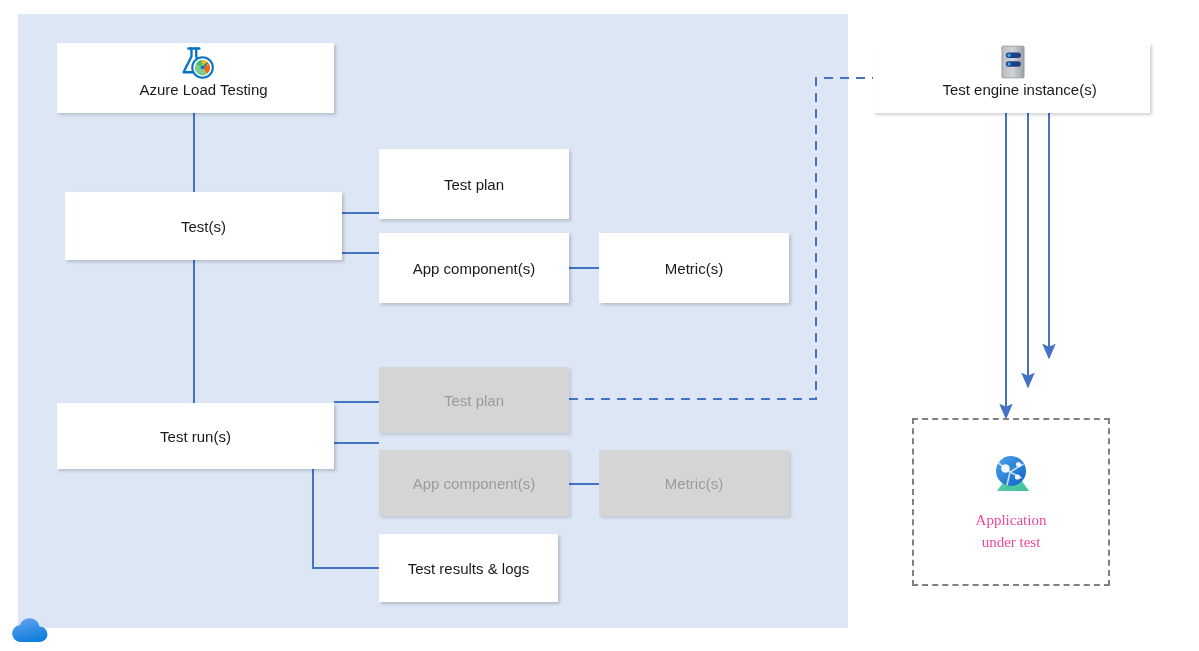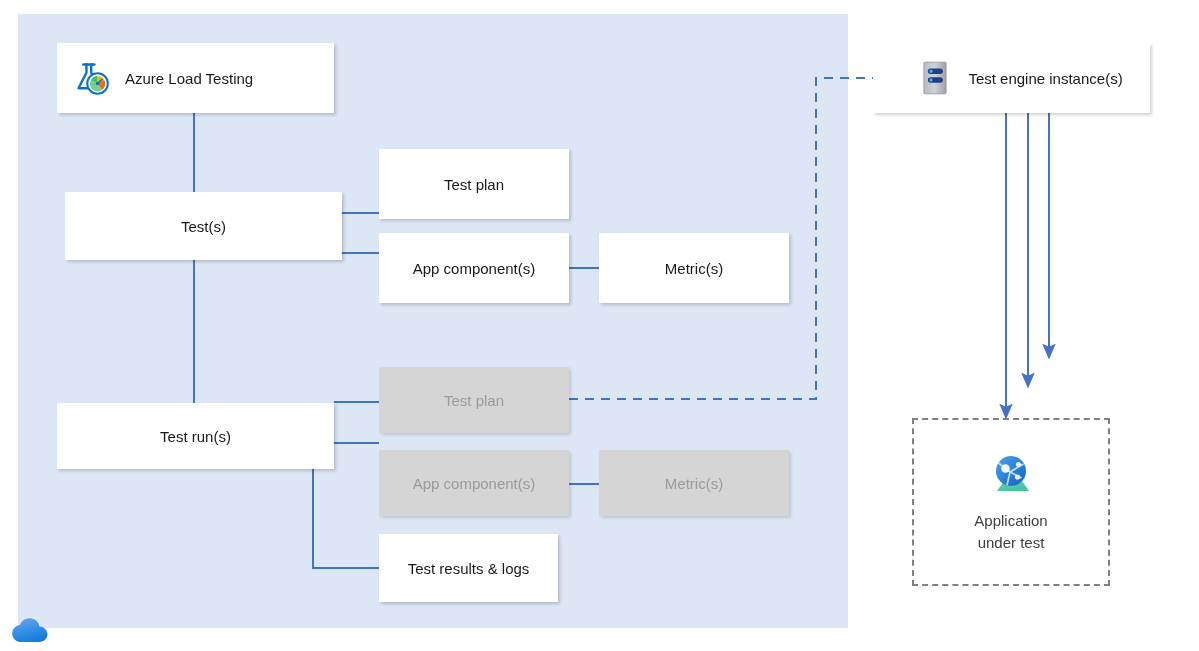--- a/index.html
+++ b/index.html
@@ -44,20 +44,21 @@
     box-sizing: border-box;
     display: flex;
     align-items: center;
     justify-content: center;
     background: #ffffff;
     box-shadow: 2px 2px 3px rgba(0,0,0,0.18);
     font-size: 15px;
     color: #1a1a1a;
     text-align: center;
     z-index: 5;
+    flex-direction: column;
   }
   .node.with-icon {
     justify-content: flex-start;
     padding-left: 16px;
   }
   .node.dim {
     background: #d5d5d5;
     color: #9b9b9b;
     box-shadow: 2px 2px 3px rgba(0,0,0,0.13);
   }
@@ -66,21 +67,21 @@
   #node-azure-load-testing { left: 57px;  top: 43px;  width: 277px; height: 70px; }
   #node-tests             { left: 57px;  top: 192px; width: 277px; height: 68px; margin-left: 8px; }
   #node-test-runs         { left: 57px;  top: 403px; width: 277px; height: 66px; }
   #node-test-plan         { left: 379px; top: 149px; width: 190px; height: 70px; }
   #node-app-components    { left: 379px; top: 233px; width: 190px; height: 70px; }
   #node-metrics           { left: 599px; top: 233px; width: 190px; height: 70px; }
   #node-test-plan-dim     { left: 379px; top: 367px; width: 190px; height: 66px; }
   #node-app-components-dim{ left: 379px; top: 450px; width: 190px; height: 66px; }
   #node-metrics-dim       { left: 599px; top: 450px; width: 190px; height: 66px; }
   #node-test-results      { left: 379px; top: 534px; width: 179px; height: 68px; }
-  #node-test-engine       { left: 873px; top: 43px;  width: 277px; height: 70px; justify-content: center; }
+  #node-test-engine       { left: 873px; top: 43px;  width: 277px; height: 70px; }
 
   .node-icon {
     flex: 0 0 auto;
     width: 38px;
     height: 38px;
     margin-right: 14px;
   }
 
   
   #app-under-test-box {
@@ -98,24 +99,25 @@
     justify-content: center;
     z-index: 5;
   }
   #app-under-test-icon {
     width: 48px;
     height: 48px;
     margin-bottom: 12px;
   }
   #app-under-test-label {
     font-size: 15px;
-    color: #404040;
+    color: #ec4899;
     line-height: 1.45;
     text-align: center;
     white-space: pre-line;
+    font-family: Liberation Serif, serif;
   }
 
   
   #connectors {
     position: absolute;
     left: 0;
     top: 0;
     width: 1199px;
     height: 651px;
     z-index: 3;

